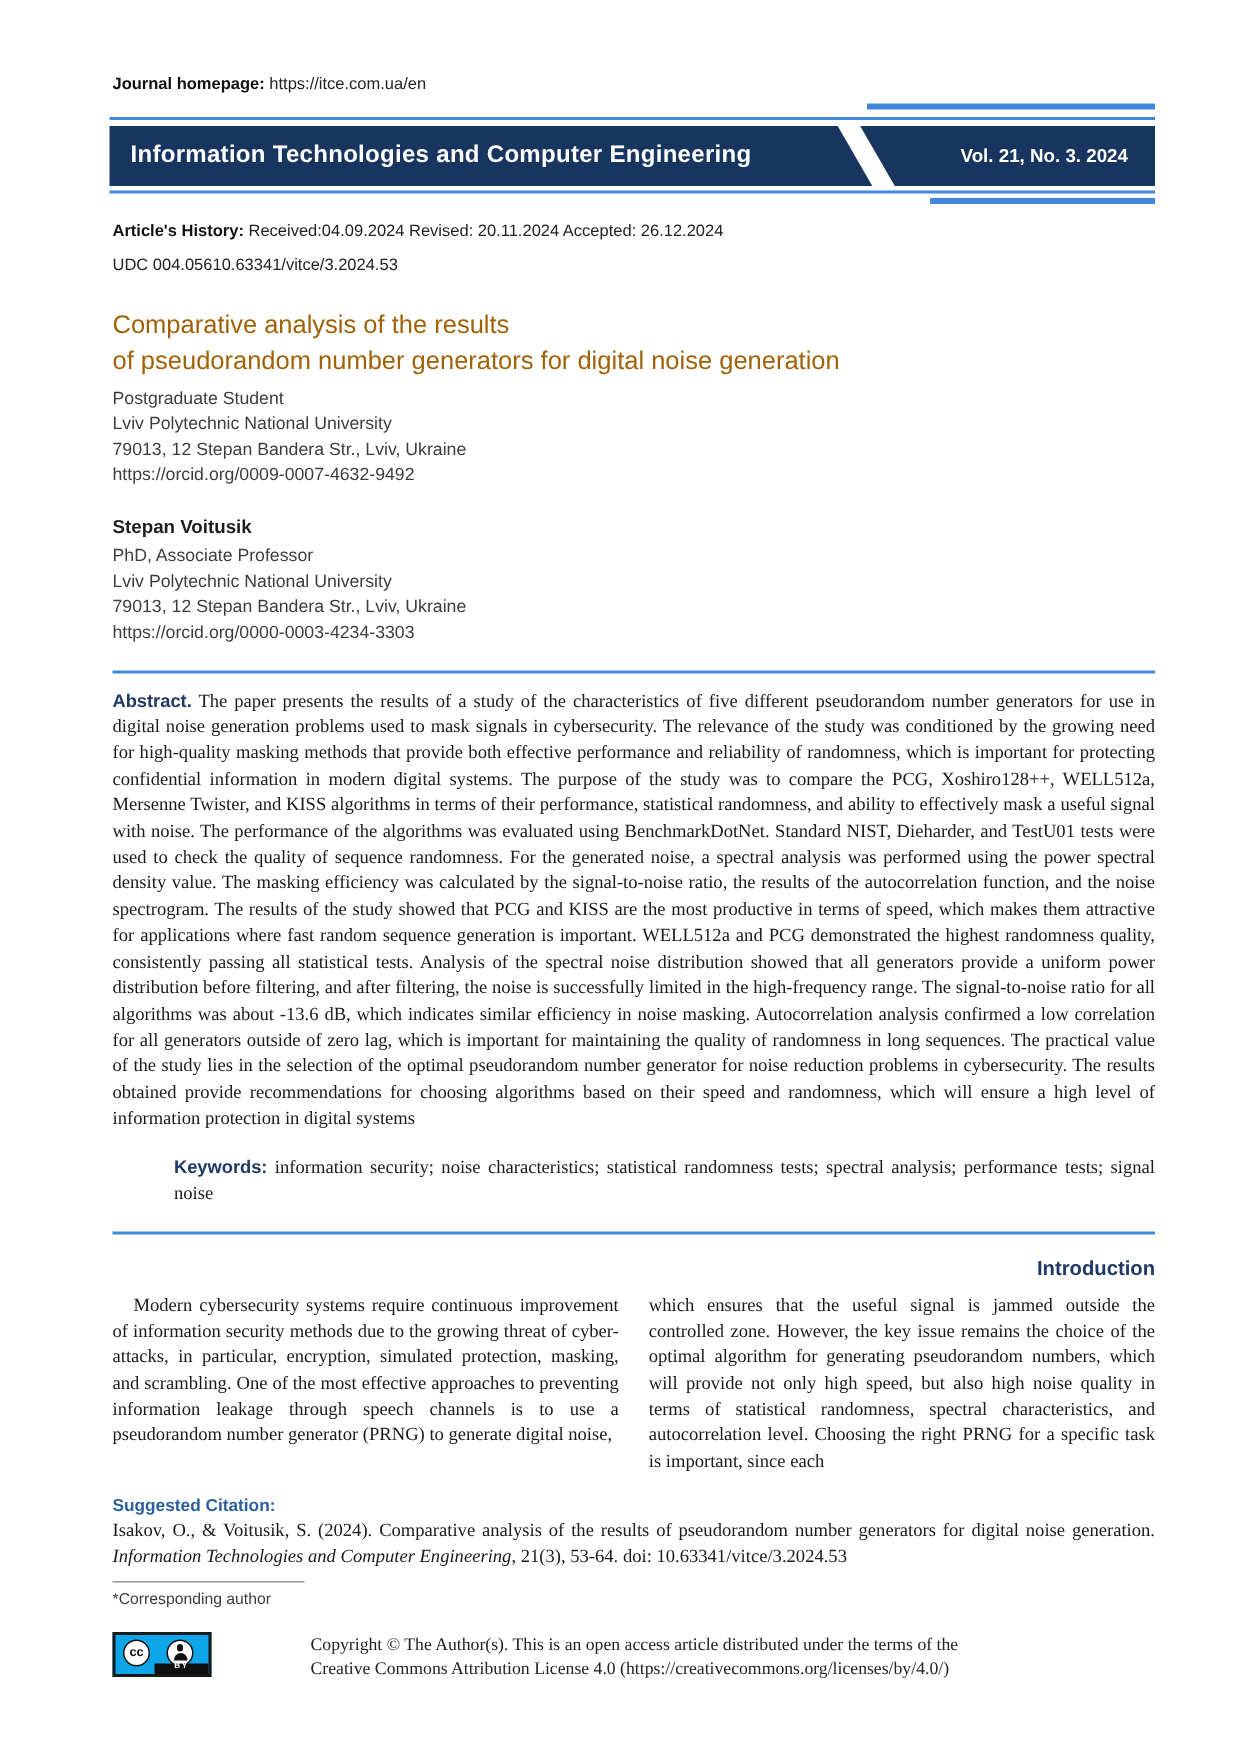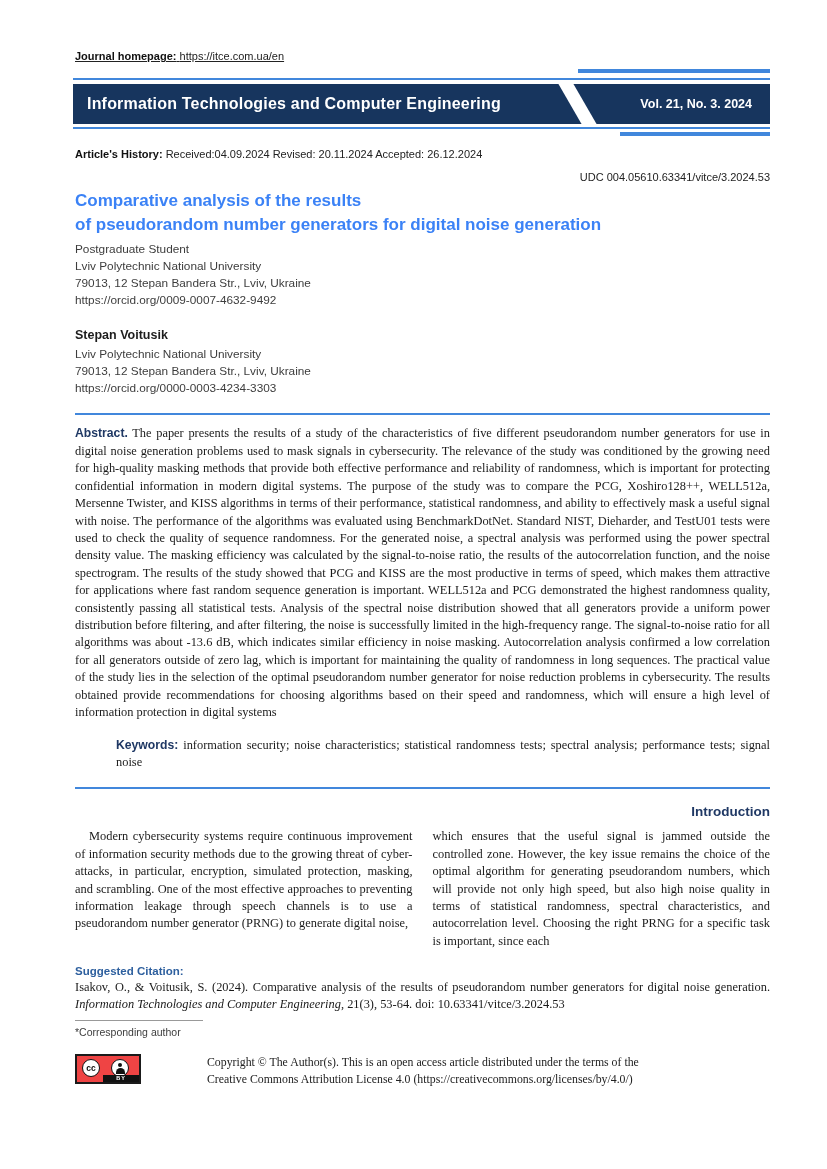--- a/index.html
+++ b/index.html
@@ -9,21 +9,21 @@
     background:#ffffff;
     font-family:"Liberation Sans",sans-serif;
     color:#1c1c1c;
     overflow:hidden;
     box-sizing:border-box;
   }
   .content{margin:0 57px 0 75px;}
 
   
   .header-wrap{position:relative;height:140px;}
-  .homepage-line{position:absolute;top:50px;left:75px;font-size:11px;color:#222;text-decoration:underline;}
+  .homepage-line{position:absolute;top:50px;left:75px;font-size:11px;color:#222;}
   .homepage-line .lbl{font-weight:bold;color:#111;}
   .homepage-line .url{color:#222;}
   .accent-top{position:absolute;top:69px;left:578px;right:57px;height:4px;background:#4187dc;}
   .rule-top{position:absolute;top:78px;left:73px;right:57px;height:2px;background:#4187dc;}
   .banner{
     position:absolute;top:84px;left:73px;right:57px;height:40px;
     background:#17355e;overflow:hidden;
   }
   .banner-title{
     position:absolute;left:14px;top:0;height:40px;line-height:40px;
@@ -36,25 +36,25 @@
   .banner-vol{
     position:absolute;right:18px;top:0;height:40px;line-height:40px;
     color:#ffffff;font-weight:bold;font-size:12.5px;white-space:nowrap;
   }
   .rule-bottom{position:absolute;top:127px;left:73px;right:57px;height:2px;background:#4187dc;}
   .accent-bottom{position:absolute;top:132px;left:620px;right:57px;height:4px;background:#4187dc;}
 
   
   .history-line{margin-top:8px;font-size:11px;color:#222;}
   .history-line .lbl{font-weight:bold;color:#111;}
-  .udc-row{margin-top:11px;display:flex;justify-content:flex-end;font-size:11px;color:#222;}
+  .udc-row{margin-top:11px;display:flex;justify-content:flex-start;font-size:11px;color:#222;}
 
   
   .article-title{
-    margin-top:6px;font-size:17px;font-weight:bold;color:#3b82f6;line-height:1.4;
+    margin-top:22px;font-size:17px;font-weight:normal;color:#a16207;line-height:1.4;
   }
   .author-name{margin-top:17px;font-size:12.5px;font-weight:bold;color:#1d1d1d;}
   .author-name sup{font-size:9px;}
   .author-details{margin-top:4px;font-size:11.8px;color:#3d3d3d;line-height:1.45;}
 
   .blue-rule{border:none;height:2px;background:#4187dc;margin:16px 0 0 0;}
 
   
   .abstract-p{
     margin-top:10px;font-family:"Liberation Serif",serif;font-size:12.4px;
@@ -81,21 +81,21 @@
     margin-top:2px;font-family:"Liberation Serif",serif;font-size:12.4px;
     line-height:1.35;color:#1a1a1a;text-align:justify;
   }
   .citation-text .ital{font-style:italic;}
   .footnote-rule{margin-top:8px;width:128px;height:1px;background:#999;}
   .footnote-text{margin-top:5px;font-size:10.5px;color:#3d3d3d;}
 
   .license-row{margin-top:16px;display:flex;align-items:flex-start;}
   .cc-badge{
     position:relative;width:66px;height:30px;box-sizing:border-box;
-    border:2px solid #1a1a1a;background:#ef4444;flex:0 0 auto;text-decoration:underline;
+    border:2px solid #1a1a1a;background:#0ea5e9;flex:0 0 auto;text-decoration:underline;
   }
   .cc-circle{
     position:absolute;top:3px;width:18px;height:18px;border-radius:50%;
     background:#ffffff;border:1.6px solid #111;box-sizing:border-box;
     display:flex;align-items:center;justify-content:center;
   }
   .cc-circle.left{left:5px;}
   .cc-circle.right{left:34px;}
   .cc-circle .cc-txt{font-size:8.5px;font-weight:bold;color:#111;line-height:1;}
   .person{position:relative;width:10px;height:11px;}
@@ -156,20 +156,21 @@
         <div>Postgraduate Student</div>
         <div>Lviv Polytechnic National University</div>
         <div>79013, 12 Stepan Bandera Str., Lviv, Ukraine</div>
         <div>https://orcid.org/0009-0007-4632-9492</div>
       </div>
 
       <div class="author-name">
         <span>Stepan Voitusik</span><sup></sup>
       </div>
       <div class="author-details">
+        <div>PhD, Associate Professor</div>
         <div>Lviv Polytechnic National University</div>
         <div>79013, 12 Stepan Bandera Str., Lviv, Ukraine</div>
         <div>https://orcid.org/0000-0003-4234-3303</div>
       </div>
     </div>
 
     <hr class="blue-rule">
 
     <p class="abstract-p">
       <span class="inline-label">Abstract.</span>

